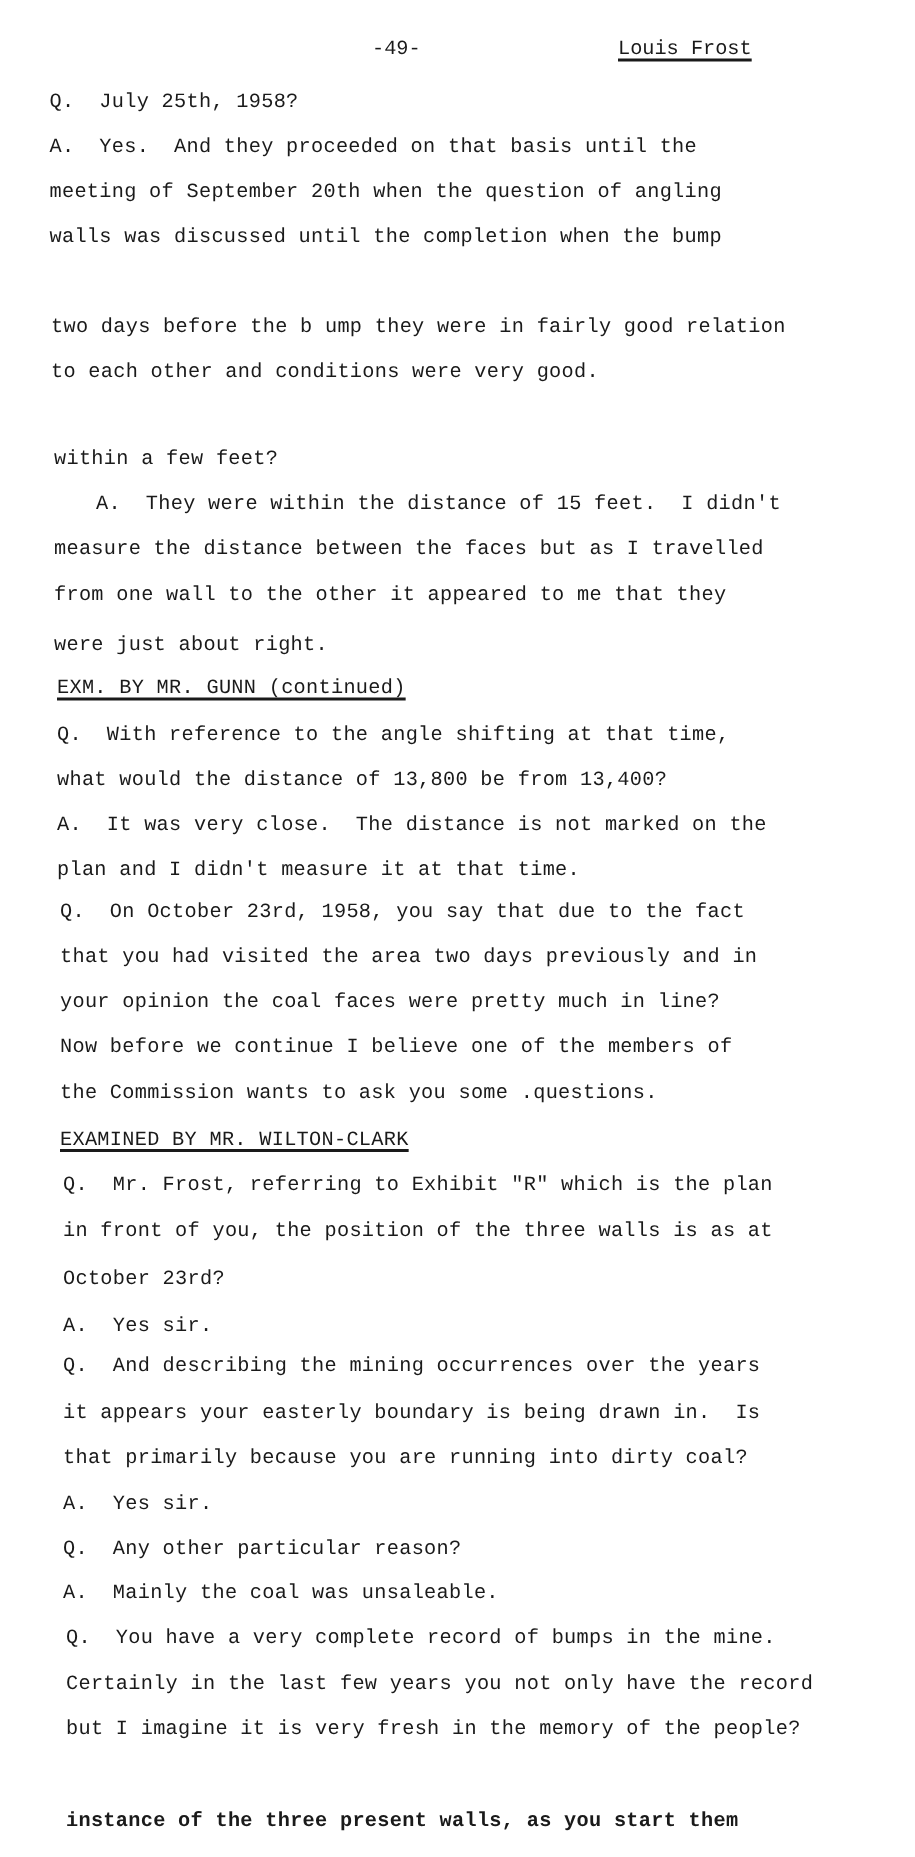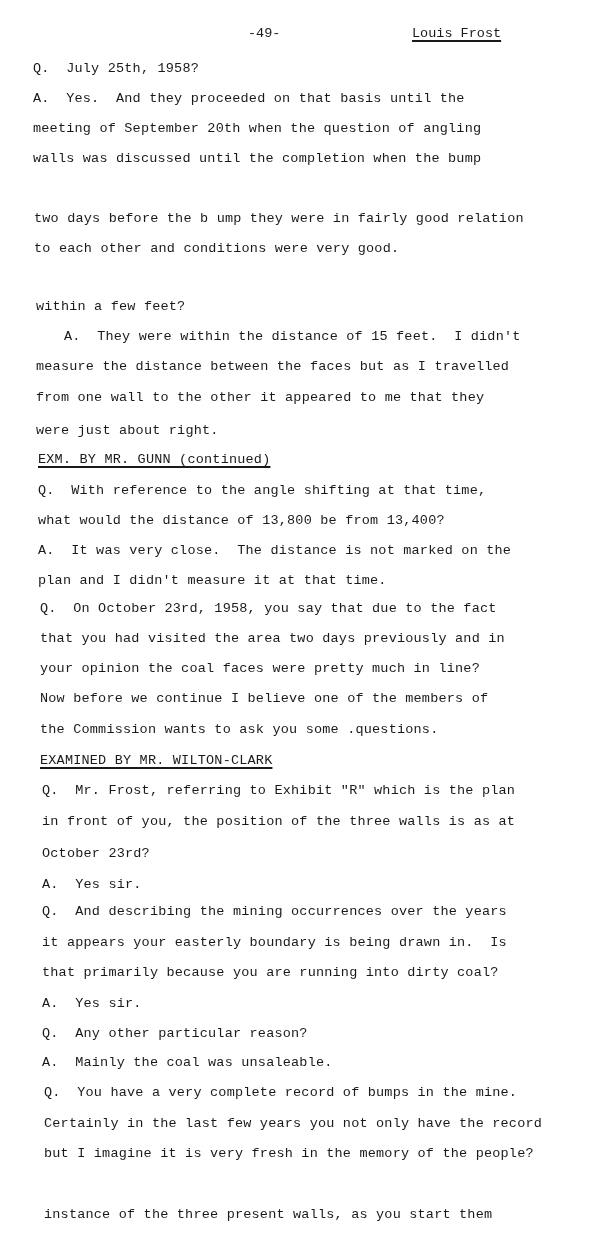--- a/index.html
+++ b/index.html
@@ -101,15 +101,15 @@
   <div class="line" style="left:42px;top:876px;">A.  Yes sir.</div>
   <div class="line" style="left:42px;top:903px;">Q.  And describing the mining occurrences over the years</div>
   <div class="line" style="left:42px;top:934px;">it appears your easterly boundary is being drawn in.  Is</div>
   <div class="line" style="left:42px;top:964px;">that primarily because you are running into dirty coal?</div>
   <div class="line" style="left:42px;top:995px;">A.  Yes sir.</div>
   <div class="line" style="left:42px;top:1025px;">Q.  Any other particular reason?</div>
   <div class="line" style="left:42px;top:1054px;">A.  Mainly the coal was unsaleable.</div>
   <div class="line" style="left:44px;top:1084px;">Q.  You have a very complete record of bumps in the mine.</div>
   <div class="line" style="left:44px;top:1115px;">Certainly in the last few years you not only have the record</div>
   <div class="line" style="left:44px;top:1145px;">but I imagine it is very fresh in the memory of the people?</div>
-  <div class="line" style="left:44px;top:1206px;">instance of the three present walls, as you start them</div>
+  <div class="line" style="left:44px;top:1206px;font-weight:bold;">instance of the three present walls, as you start them</div>
 
 </div>
 
 </body></html>

